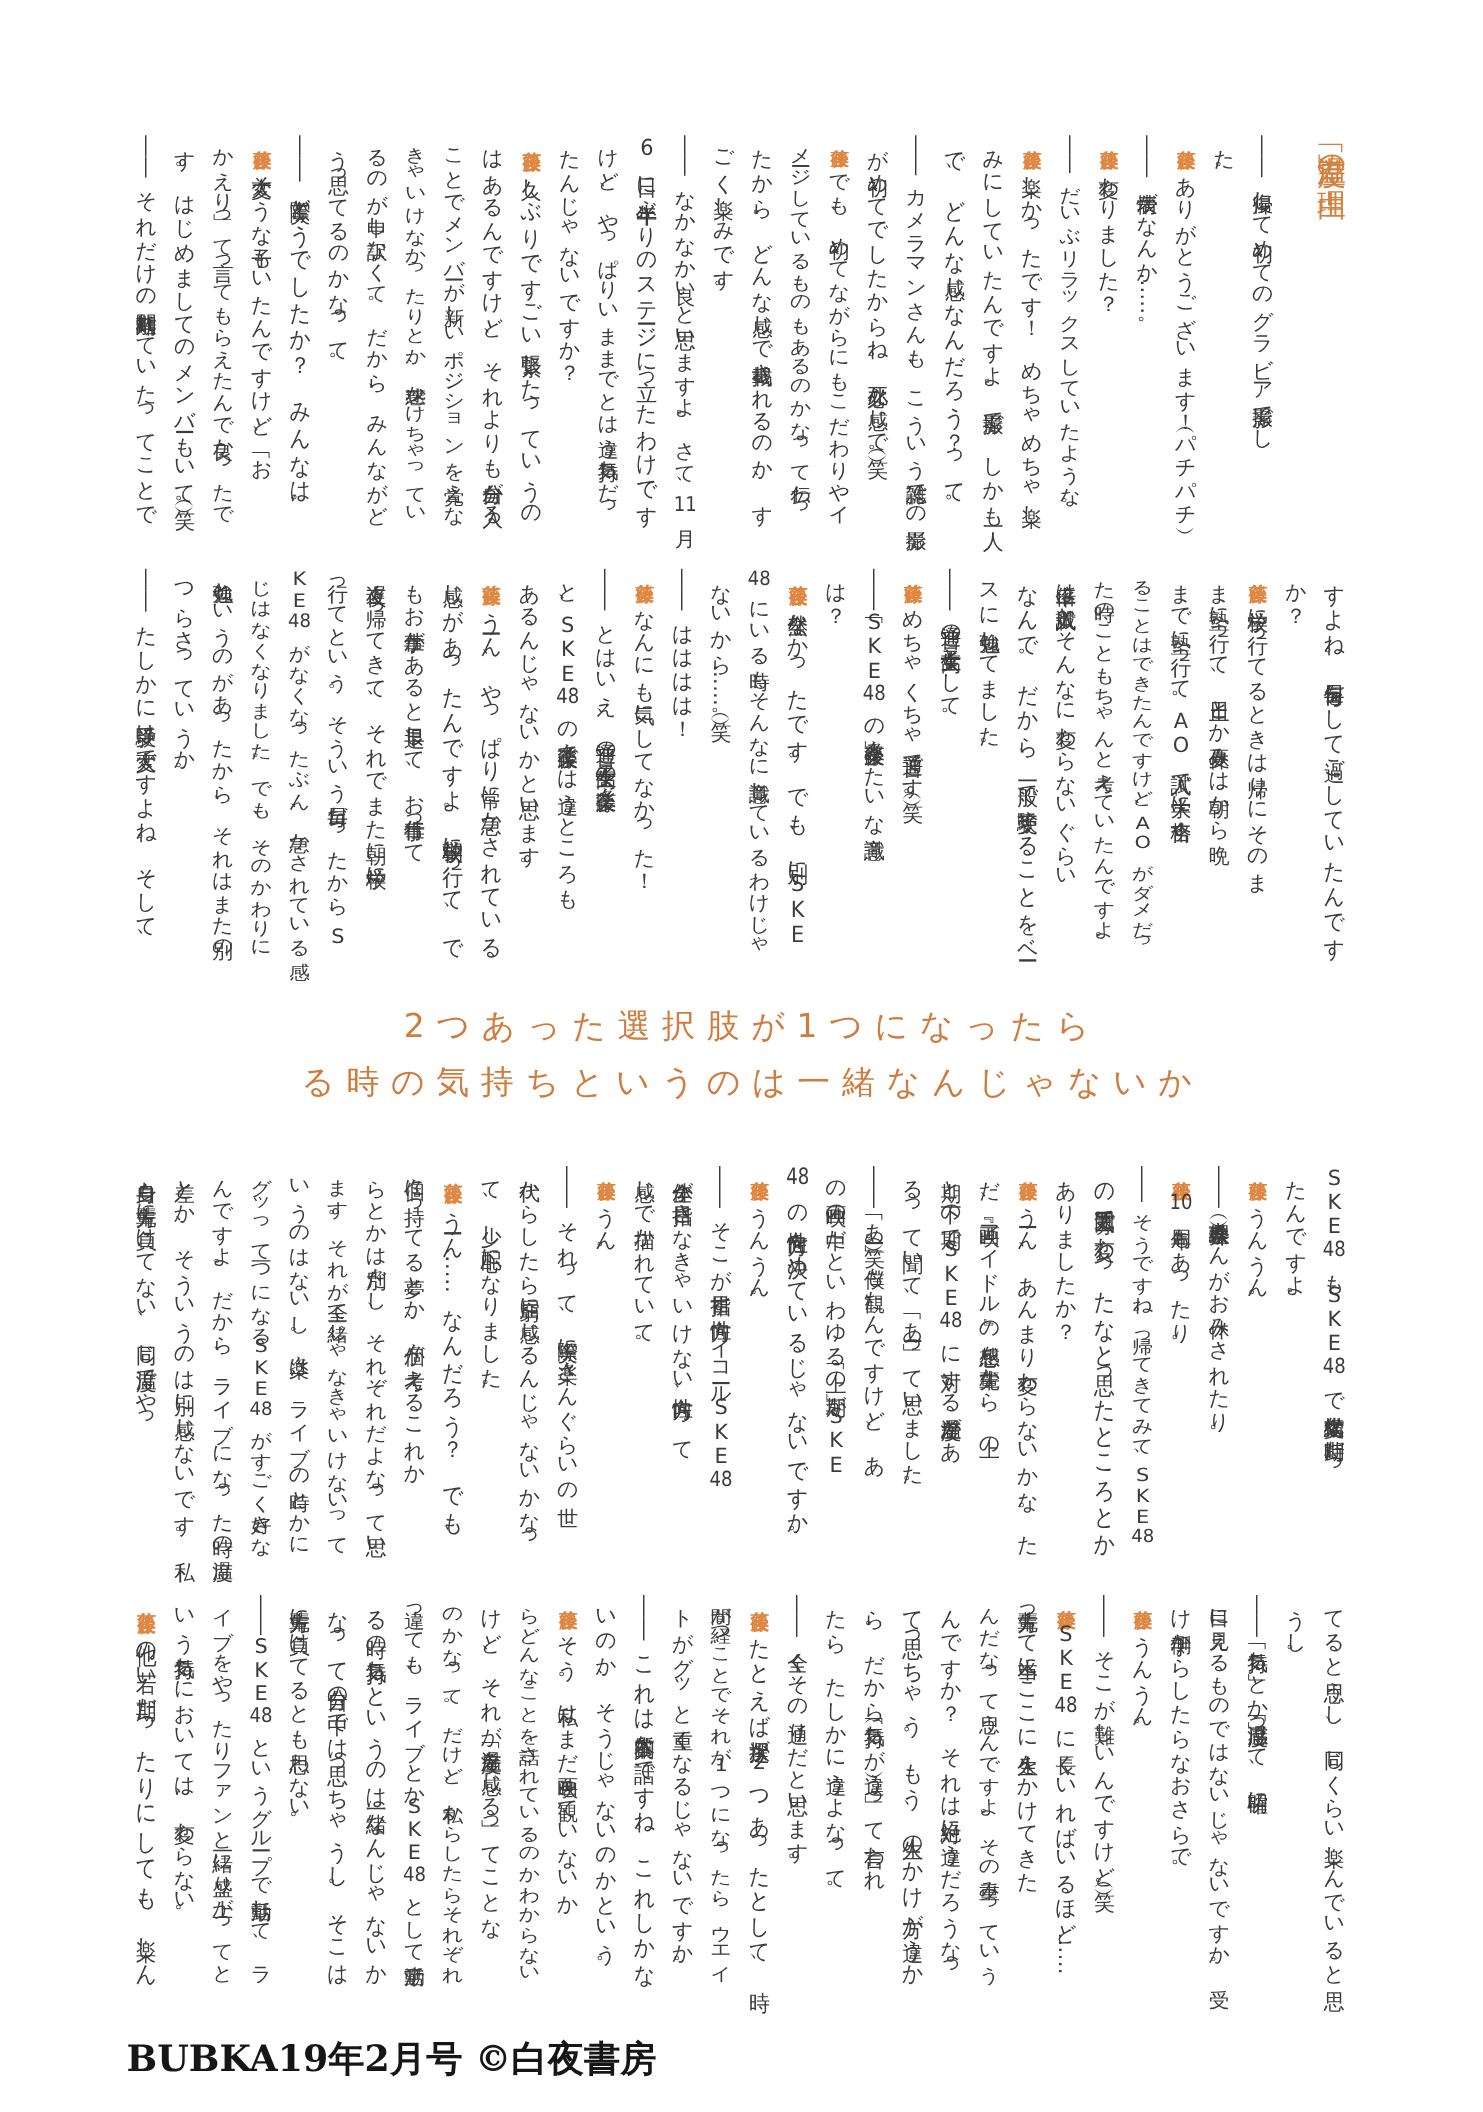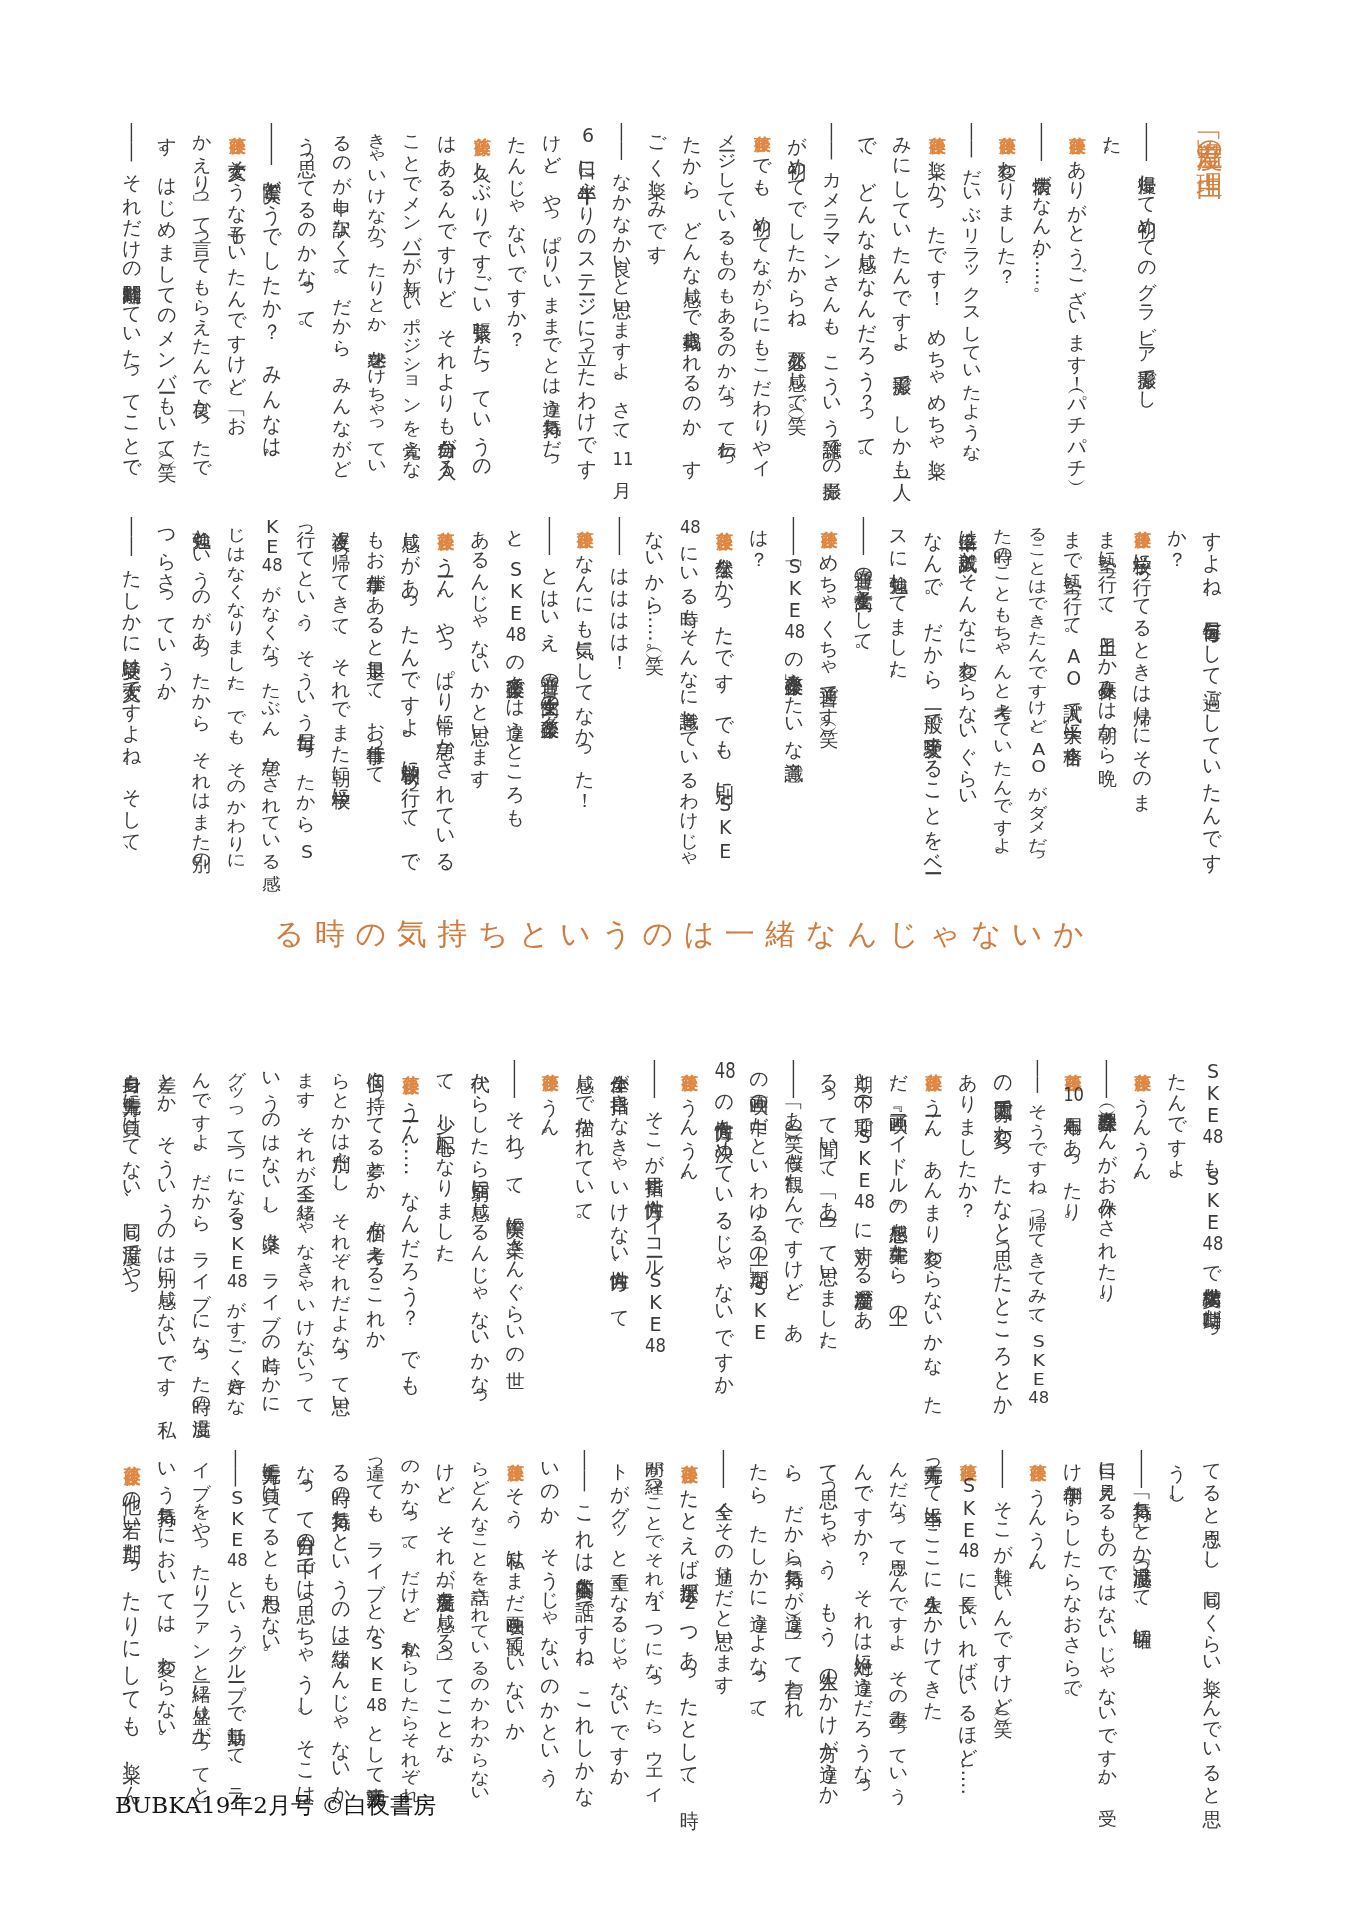--- a/index.html
+++ b/index.html
@@ -12,22 +12,22 @@
   .tier{position:absolute;right:118px;height:345px;writing-mode:vertical-rl;font-size:19px;line-height:34.85px;}
   #tier1{line-height:35px;}
   .c{white-space:nowrap;transform-origin:50% 0;}
   .hd{white-space:nowrap;font-size:26px;line-height:40px;margin-left:25px;color:var(--heading);letter-spacing:0;}
   .s{color:var(--accent);font-weight:bold;font-size:17px;margin-inline-end:24px;}
   .tcy{text-combine-upright:all;-webkit-text-combine:horizontal;}
   .up{text-orientation:upright;}
   .pq{position:absolute;top:908px;left:0;width:1348px;box-sizing:border-box;padding-left:20px;text-align:center;
       font-size:30px;line-height:51px;letter-spacing:10.5px;color:var(--pull_quote);}
   .pq div{white-space:nowrap;}
-  .ft{position:absolute;left:115px;top:1785px;font-family:"DejaVu Serif","Liberation Serif",serif;
-      font-size:23px;line-height:40px;font-weight:400;color:var(--footer);white-space:nowrap;}
+  .ft{position:absolute;left:115px;top:1852px;font-family:"DejaVu Serif","Liberation Serif",serif;
+      font-size:33px;line-height:40px;font-weight:700;color:var(--footer);white-space:nowrap;}
 </style>
 </head>
 <body>
 
 <div class="tier" id="tier1" style="top:123px">
   <div class="hd">「温度差」の理由</div>
   <div class="c"><span class="l"><span>――復帰して初めてのグラビア撮影でし</span></span></div>
   <div class="c"><span class="l"><span>た。</span></span></div>
   <div class="c" style="transform: scaleY(0.997741);"><span class="l"><b class="s">後藤</b><span>ありがとうございます！（パチパチ）</span></span></div>
   <div class="c"><span class="l"><span>――表情がなんか……。</span></span></div>
@@ -88,20 +88,21 @@
   <div class="c"><span class="l"><span>夜遅く帰ってきて、それでまた朝に学校に</span></span></div>
   <div class="c" style="transform: scaleY(0.946299);"><span class="l"><span>行ってという。そういう毎日だったから、<span class="up">S</span></span></span></div>
   <div class="c" style="transform: scaleY(0.893891);"><span class="l"><span><span class="up">KE</span><span class="tcy">48</span>がなくなったぶん、急かされている感</span></span></div>
   <div class="c" style="transform: scaleY(0.847991);"><span class="l"><span>じはなくなりました。でも、そのかわりに</span></span></div>
   <div class="c" style="transform: scaleY(0.941538);"><span class="l"><span>勉強というのがあったから、それはまた別の</span></span></div>
   <div class="c"><span class="l"><span>つらさっていうか。</span></span></div>
   <div class="c" style="transform: scaleY(1.02555);"><span class="l"><span>――たしかに受験は大変ですよね。そして、</span></span></div>
 </div>
 
 <div class="pq">
+  <div>2つあった選択肢が1つになったら</div>
   <div>る時の気持ちというのは一緒なんじゃないか</div>
 </div>
 
 <div class="tier" id="tier3" style="top:1060px">
   <div class="c"><span class="l"><span><span class="up">SKE</span><span class="tcy">48</span>も<span class="up">SKE</span><span class="tcy">48</span>で結構大変な時期だっ</span></span></div>
   <div class="c"><span class="l"><span>たんですよ。</span></span></div>
   <div class="c"><span class="l"><b class="s">後藤</b><span>うんうん。</span></span></div>
   <div class="c"><span class="l"><span>――（松井）珠理奈さんがお休みされたり。</span></span></div>
   <div class="c"><span class="l"><b class="s">後藤</b><span><span class="tcy">10</span>周年もあったり。</span></span></div>
   <div class="c" style="transform: scaleY(0.86213);"><span class="l"><span>――そうですね。帰ってきてみて、<span class="up">SKE</span><span class="tcy">48</span></span></span></div>

